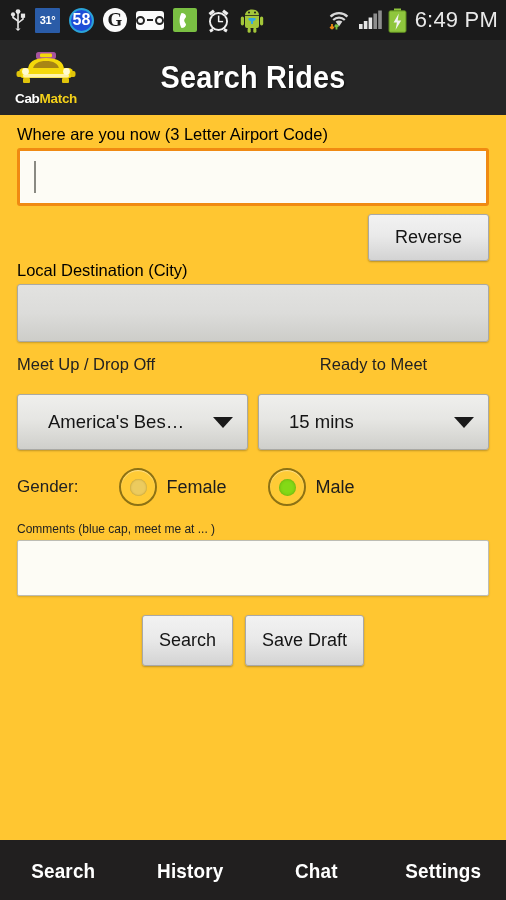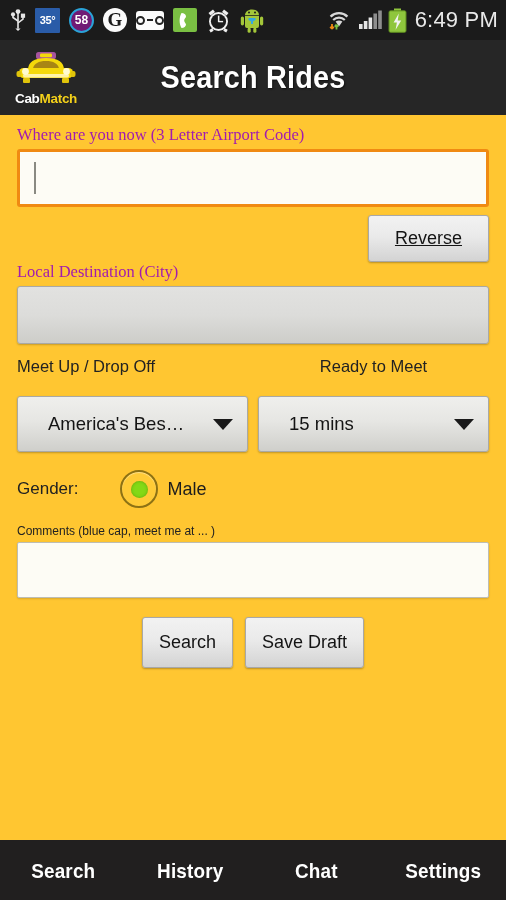--- a/index.html
+++ b/index.html
@@ -21,22 +21,22 @@
   .sb-ico { display: block; }
 
   .ico-usb { width: 16px; height: 22px; position: relative; }
   .ico-temp {
     background: #2a5ca8; color: #fff; font-size: 11px; font-weight: bold;
     width: 25px; height: 25px; display: flex; align-items: center;
     justify-content: center; border-radius: 1px; letter-spacing: -.4px;
   }
   .ico-count {
     width: 25px; height: 25px; border-radius: 50%;
-    border: 2.5px solid #2aa3d8; background: #701a75; color: #fff;
-    font-size: 12px; font-weight: bold; display: flex;
+    border: 2.5px solid #2aa3d8; background: #1d4ed8; color: #fff;
+    font-size: 16px; font-weight: bold; display: flex;
     align-items: center; justify-content: center;
   }
   .ico-g {
     width: 24px; height: 24px; border-radius: 50%; background: #fafafa;
     color: #1b1b1b; font-size: 19px; font-weight: bold; line-height: 24px;
     text-align: center; font-family: "Liberation Serif", serif;
   }
   .ico-vm {
     width: 28px; height: 19px; background: #fafafa; border-radius: 3px;
     display: flex; align-items: center; justify-content: center; gap: 2px;
@@ -69,39 +69,39 @@
   .logo-text .c2 { color: #f4d11a; }
   .apptitle {
     position: absolute; left: 0; right: 0; text-align: center;
     color: #ffffff; font-size: 31px; font-weight: bold;
     letter-spacing: .2px; transform: scaleX(.93);
     text-shadow: 1px 1px 2px rgba(0,0,0,.6);
   }
 
   
   .content { padding: 10px 17px 0 17px; }
-  .flabel { font-size: 16.5px; color: #a21caf; margin-bottom: 4px; font-family: Liberation Serif, serif; }
+  .flabel { font-size: 16.5px; color: #000000; margin-bottom: 4px; }
 
   .txt-focused {
     height: 58px; background: #fdfcf5;
     border: 3px solid #f08a12; border-radius: 3px;
     box-shadow: 0 0 0 1px rgba(255,255,255,.25) inset;
     display: flex; align-items: center; padding-left: 14px;
   }
   .caret { width: 2px; height: 32px; background: #8a8a82; }
 
   .row-reverse { display: flex; justify-content: flex-end; margin-top: 8px; }
   .btn {
     background: linear-gradient(to bottom,#f2f2f2 0%,#eaeaea 45%,#d3d3d3 100%);
     border: 1px solid #a8a8a8; border-radius: 3px;
     box-shadow: 0 1px 2px rgba(0,0,0,.28);
     color: #141414; font-size: 18px; padding: 9px 14px;
     font-family: "Liberation Sans", sans-serif; cursor: pointer;
   }
-  .btn-reverse { min-width: 88px; padding: 12px 26px; text-decoration: underline; }
+  .btn-reverse { min-width: 88px; padding: 12px 26px; }
 
   .txt-plain {
     height: 58px; margin-top: 2px;
     background: linear-gradient(to bottom,#e2e2e0 0%,#dcdcda 50%,#cdcdc9 100%);
     border: 1px solid #a9a9a5; border-radius: 3px;
     box-shadow: 0 1px 2px rgba(0,0,0,.22);
   }
 
   .two-col { display: flex; gap: 10px; margin-top: 13px; }
   .col { flex: 1; }
@@ -169,21 +169,21 @@
           <circle cx="8" cy="2.6" r="2.4" fill="#e6e6e6"></circle>
           <rect x="7.2" y="3.6" width="1.6" height="16" fill="#e6e6e6"></rect>
           <path d="M8 12 L3 8.5 L3 6.2" stroke="#e6e6e6" stroke-width="1.6" fill="none"></path>
           <circle cx="3" cy="5.4" r="2.1" fill="#e6e6e6"></circle>
           <path d="M8 14 L13 10 L13 7.4" stroke="#e6e6e6" stroke-width="1.6" fill="none"></path>
           <rect x="10.9" y="4.6" width="4.2" height="4.2" fill="#e6e6e6"></rect>
           <path d="M5.4 19.4 L10.6 19.4 L8 22 Z" fill="#e6e6e6"></path>
         </svg>
       </span>
 
-      <span class="ico-temp">35°</span>
+      <span class="ico-temp">31°</span>
 
       <span class="ico-count">58</span>
 
       <span class="ico-g">G</span>
 
       <span class="ico-vm">
         <span class="vm-dot"></span>
           <span class="vm-bar"></span>
           <span class="vm-dot"></span>
       </span>
@@ -302,20 +302,26 @@
         <div class="col-lbl center">Ready to Meet</div>
         <div class="spinner">
           <span>15 mins</span>
           <span class="caret-dn"></span>
         </div>
       </div>
     </div>
 
     <div class="gender-row">
       <span class="glabel">Gender:</span>
+      <span class="radio-wrap" style="margin-left:41px;">
+        <span class="radio off">
+            <span class="dot"></span>
+          </span>
+        <span class="rlabel">Female</span>
+      </span>
       <span class="radio-wrap" style="margin-left:42px;">
         <span class="radio on">
             <span class="dot"></span>
           </span>
         <span class="rlabel">Male</span>
       </span>
     </div>
 
     <div class="comments-lbl">Comments (blue cap, meet me at ... )</div>
     <div class="textarea">

